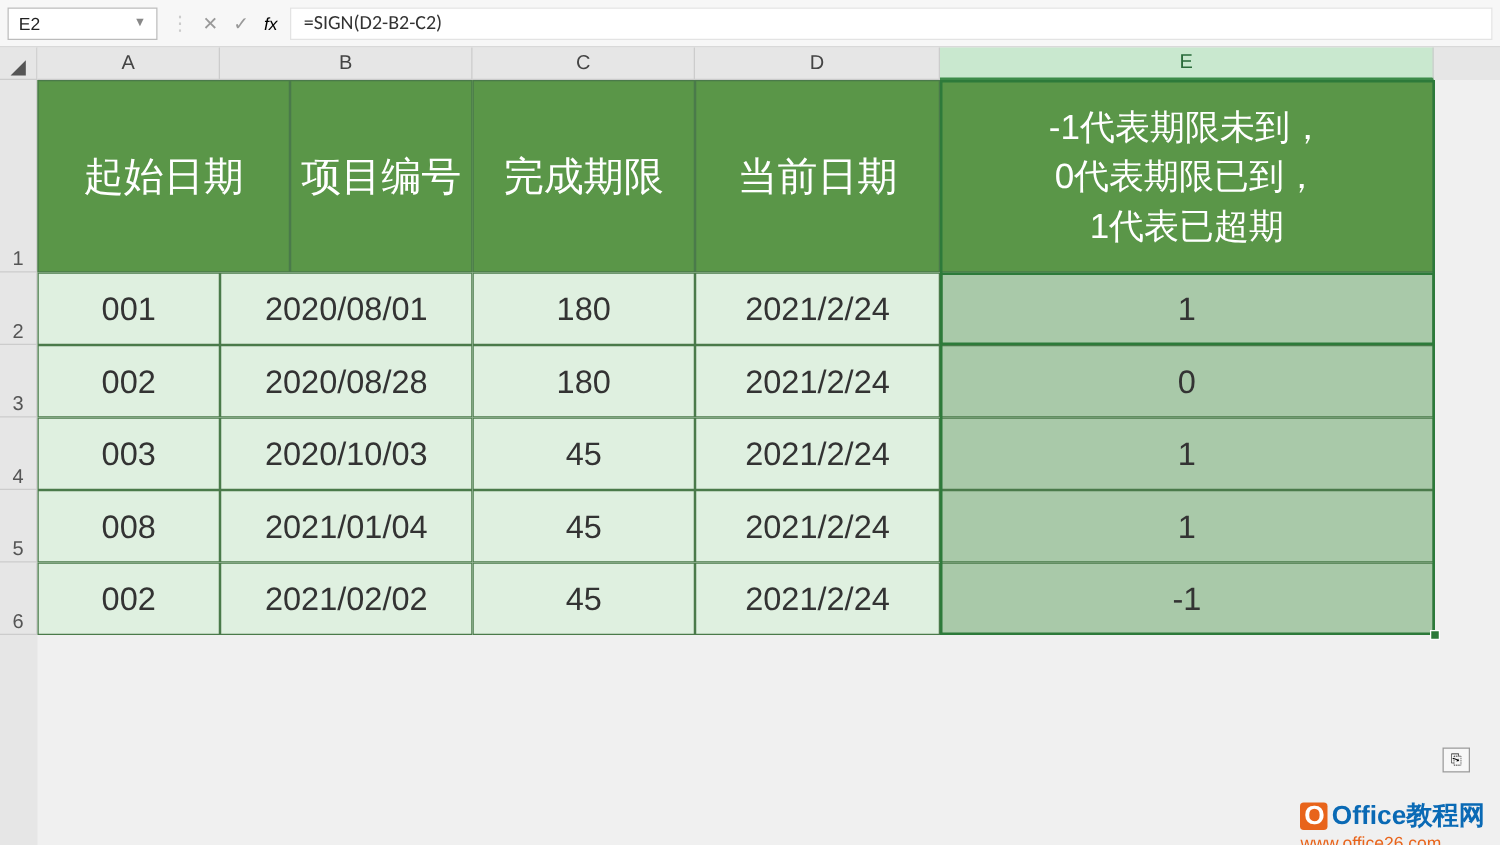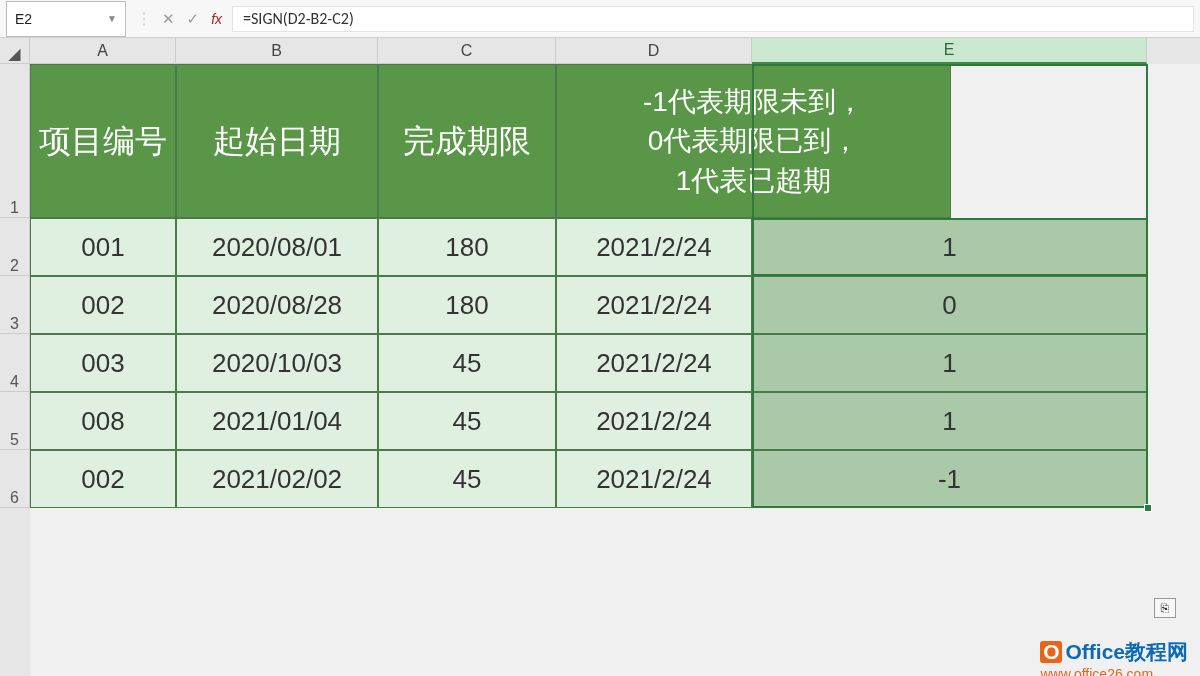--- a/index.html
+++ b/index.html
@@ -1,24 +1,24 @@
 <!DOCTYPE html>
 <html><head>
   <meta charset="utf-8">
   <style>
     * { margin:0; padding:0; box-sizing:border-box; }
     body { font-family:"Microsoft YaHei",Arial,sans-serif; background:#f0f0f0; width:1200px; height:676px; overflow:hidden; position:relative; }
     .fbar { display:flex; align-items:center; height:38px; background:#f7f7f7; border-bottom:1px solid #d0d0d0; padding:0 6px; gap:10px; }
-    .namebox { width:120px; height:36px; background:#fff; border:1px solid #bcbcbc; display:flex; align-items:center; padding:0 8px; font-size:14px; color:#222; justify-content:space-between; }
+    .namebox { width:120px; height:26px; background:#fff; border:1px solid #bcbcbc; display:flex; align-items:center; padding:0 8px; font-size:14px; color:#222; justify-content:space-between; }
     .namebox .dd { color:#888; font-size:10px; }
     .fbar .sep { color:#ccc; }
     .fxicn { display:flex; gap:12px; align-items:center; font-size:15px; color:#888; font-style:italic; }
     .fxicn .x{ font-style:normal; color:#999; }
     .fxicn .c{ color:#999; font-style:normal; }
-    .fxlbl{ font-style:italic; color:#b91c1c; font-size:14px; }
+    .fxlbl{ font-style:italic; color:#000000; font-size:14px; }
     .finput { flex:1; height:26px; background:#fff; border:1px solid #e3e3e3; font-size:16px; color:#333; display:flex; align-items:center; padding-left:10px; font-family:Calibri,Arial; }
     .sheet-wrap { display:flex; height:638px; }
     .row-hdrs { width:30px; background:#e6e6e6; }
     .row-hdrs .rh { border-bottom:1px solid #ccc; border-right:1px solid #ccc; display:flex; align-items:flex-end; justify-content:center; font-size:16px; color:#555; }
     .rh0{height:26px;}
     .rh1{height:154px;}
     .rh2{height:58px;}
     .rh3{height:58px;}
     .rh4{height:58px;}
     .rh5{height:58px;}
@@ -97,28 +97,31 @@
         </div>
       <div class="ch cD">
           <span>D</span>
         </div>
       <div class="ch cE sel">
           <span>E</span>
         </div>
     </div>
     <div class="data">
       <div class="drow hdr-row">
+        <div class="cell cB">
+            <span>起始日期</span>
+          </div>
         <div class="cell cA">
             <span>项目编号</span>
           </div>
-        <div class="cell cB">
-            <span>起始日期</span>
-          </div>
         <div class="cell cC">
             <span>完成期限</span>
+          </div>
+        <div class="cell cD">
+            <span>当前日期</span>
           </div>
         <div class="cell cE eCol">
             <span style="white-space:pre-line">-1代表期限未到，
 0代表期限已到，
 1代表已超期</span>
           </div>
       </div>
       <div class="drow body-row">
         <div class="cell cA">
             <span>001</span>

